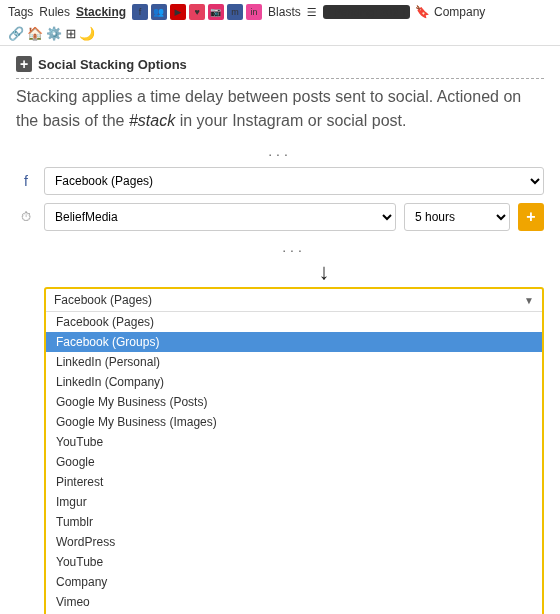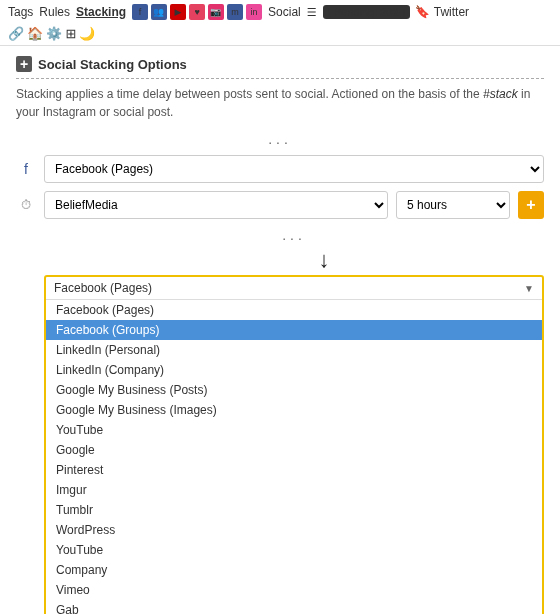--- a/index.html
+++ b/index.html
@@ -56,21 +56,21 @@
       color: #fff; display: inline-flex; align-items: center; justify-content: center;
       font-size: 14px; border-radius: 2px; cursor: pointer;
     }
 
     .dashed-line {
       border: none; border-top: 1px dashed #aaa;
       margin: 6px 0;
     }
 
     .description {
-      font-size: 12px; color: #555; line-height: 1.5;
+      font-size: 16px; color: #555; line-height: 1.5;
       margin-bottom: 10px;
     }
     .description .hash { color: #333; font-style: italic; }
 
     .dots-row {
       text-align: center; letter-spacing: 4px;
       color: #666; margin: 8px 0; font-size: 14px;
     }
 
     
@@ -87,21 +87,21 @@
     .form-icon.clock { color: #888; font-size: 13px; }
 
     select.main-select {
       height: 28px; font-size: 12px;
       border: 1px solid #ccc; border-radius: 3px;
       padding: 2px 6px;
       background: #fff;
       cursor: pointer;
     }
     .select-wide { flex: 1; }
-    .select-narrow { width: 114px; }
+    .select-narrow { width: 106px; }
 
     .add-btn {
       width: 26px; height: 28px;
       background: #f0a500; border: none;
       color: #fff; font-size: 16px; font-weight: bold;
       cursor: pointer; border-radius: 3px;
       display: flex; align-items: center; justify-content: center;
     }
 
     
@@ -153,24 +153,24 @@
   <span class="active">Stacking</span>
   <div class="nav-icons">
     <span class="nav-icon icon-blue">f</span>
     <span class="nav-icon icon-blue">👥</span>
     <span class="nav-icon" style="background:#cc0000;">▶</span>
     <span class="nav-icon icon-red">♥</span>
     <span class="nav-icon" style="background:#e1306c;">📷</span>
     <span class="nav-icon icon-blue">m</span>
     <span class="nav-icon icon-dblue">in</span>
   </div>
-  <span>Social</span>
+  <span>Blasts</span>
   <span style="font-size:11px;">☰</span>
   <span class="pending-badge">[ Pending: 202 ]</span>
-  <span>🔖 Twitter</span>
+  <span>🔖 Company</span>
   <span style="display:flex;gap:3px;">
     <span style="font-size:13px;">🔗</span>
     <span style="font-size:13px;">🏠</span>
     <span style="font-size:13px;">⚙️</span>
     <span style="font-size:13px;">⊞</span>
     <span style="font-size:13px;">🌙</span>
   </span>
 </div>
 
 <div class="main-content">

